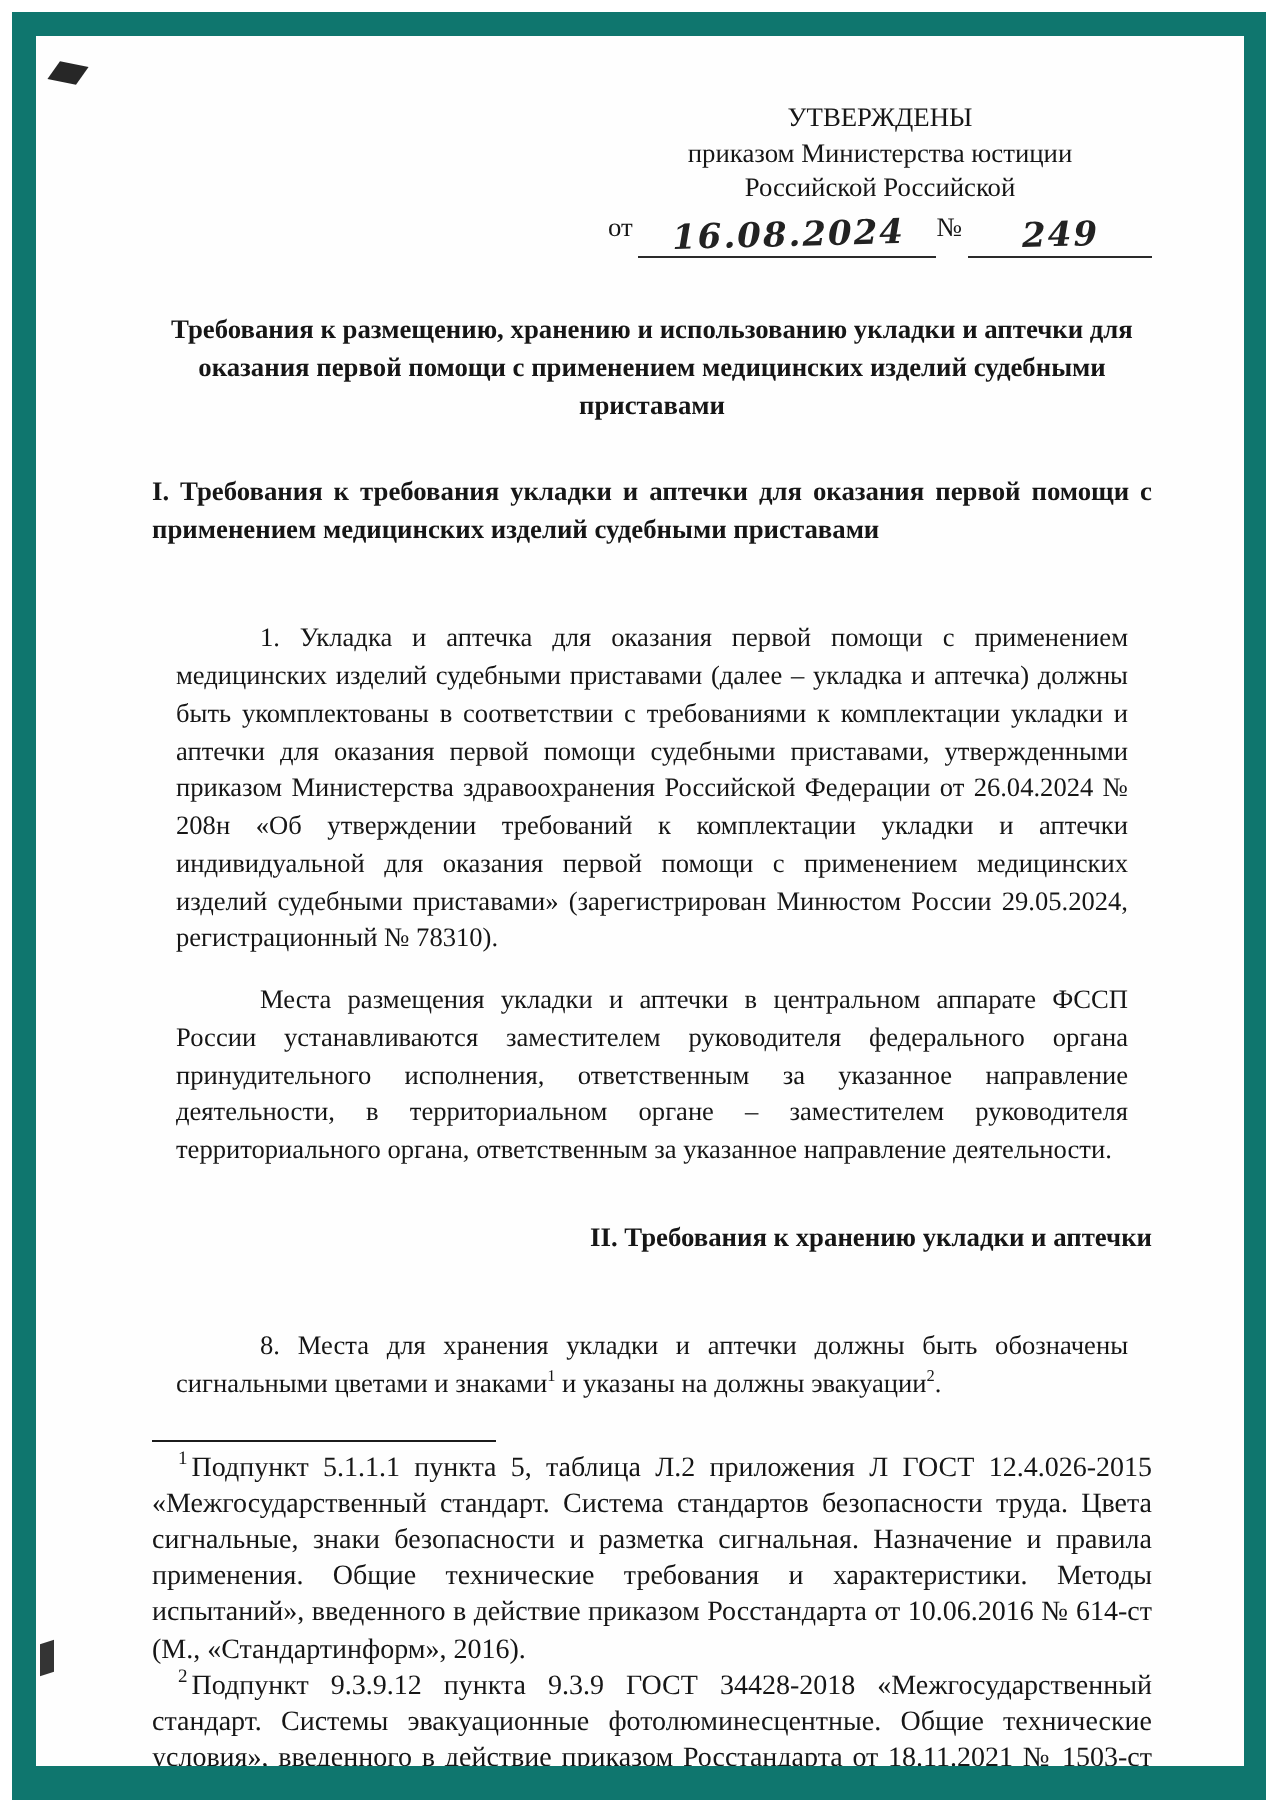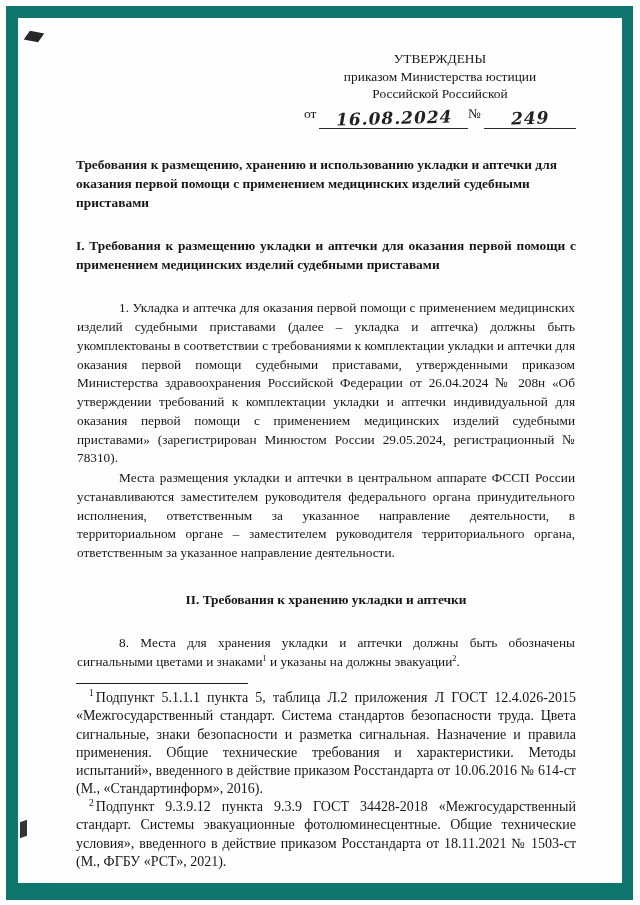--- a/index.html
+++ b/index.html
@@ -43,32 +43,32 @@
   }
   .uline.date{flex:1;}
   .uline.num{width:88px;}
   .handwritten{
     font-family:"DejaVu Serif",serif;font-style:italic;font-weight:700;
     font-size:17px;letter-spacing:1px;color:#222;
     display:inline-block;transform:rotate(-1.5deg) translateY(2px);
   }
 
   .doc-title{
-    margin-top:26px;text-align:left;font-weight:bold;
+    margin-top:26px;text-align:center;font-weight:bold;
     font-size:13.4px;line-height:1.42;
   }
   .section-heading{
     margin-top:24px;font-weight:bold;font-size:13.4px;line-height:1.45;
     text-align:justify;
   }
-  .section-heading.centered{text-align:center;margin-top:26px;}
+  .section-heading.centered{text-align:right;margin-top:12px;}
   .body-block{margin-top:24px;}
   .para{
     font-size:13.3px;line-height:1.41;text-align:justify;
-    text-indent:42px;margin:1px;
+    text-indent:42px;margin:12px;
   }
   .para + .para{margin-top:0;}
   sup.fn-ref{font-size:.62em;vertical-align:super;line-height:0;}
 
   .footnotes{
     margin-top:auto;padding-top:6px;
   }
   .fn-sep{
     width:172px;border-top:1.1px solid #1b1b1b;margin-bottom:5px;
   }
@@ -94,21 +94,21 @@
         <div class="date-row">
           <span class="lbl">от</span>
           <span class="uline date"><span class="handwritten">16.08.2024</span></span>
           <span class="lbl">№</span>
           <span class="uline num"><span class="handwritten">249</span></span>
         </div>
       </div>
 
       <div class="doc-title">Требования к размещению, хранению и использованию укладки и аптечки для оказания первой помощи с применением медицинских изделий судебными приставами</div>
 
-      <div class="section-heading">I. Требования к размещению укладки и аптечки для оказания первой помощи с применением медицинских изделий судебными приставами</div>
+      <div class="section-heading">I. Требования к требования укладки и аптечки для оказания первой помощи с применением медицинских изделий судебными приставами</div>
 
       <div class="body-block">
         <p class="para">1. Укладка и аптечка для оказания первой помощи с применением медицинских изделий судебными приставами (далее – укладка и аптечка) должны быть укомплектованы в соответствии с требованиями к комплектации укладки и аптечки для оказания первой помощи судебными приставами, утвержденными приказом Министерства здравоохранения Российской Федерации от 26.04.2024 № 208н «Об утверждении требований к комплектации укладки и аптечки индивидуальной для оказания первой помощи с применением медицинских изделий судебными приставами» (зарегистрирован Минюстом России 29.05.2024, регистрационный № 78310).</p>
         <p class="para">Места размещения укладки и аптечки в центральном аппарате ФССП России устанавливаются заместителем руководителя федерального органа принудительного исполнения, ответственным за указанное направление деятельности, в территориальном органе – заместителем руководителя территориального органа, ответственным за указанное направление деятельности.</p>
       </div>
 
       <div class="section-heading centered">II. Требования к хранению укладки и аптечки</div>
 
       <div class="body-block">
         <p class="para"><span>8. Места для хранения укладки и аптечки должны быть обозначены сигнальными цветами и знаками</span><sup class="fn-ref">1</sup><span> и указаны на должны эвакуации</span><sup class="fn-ref">2</sup><span>.</span></p>

